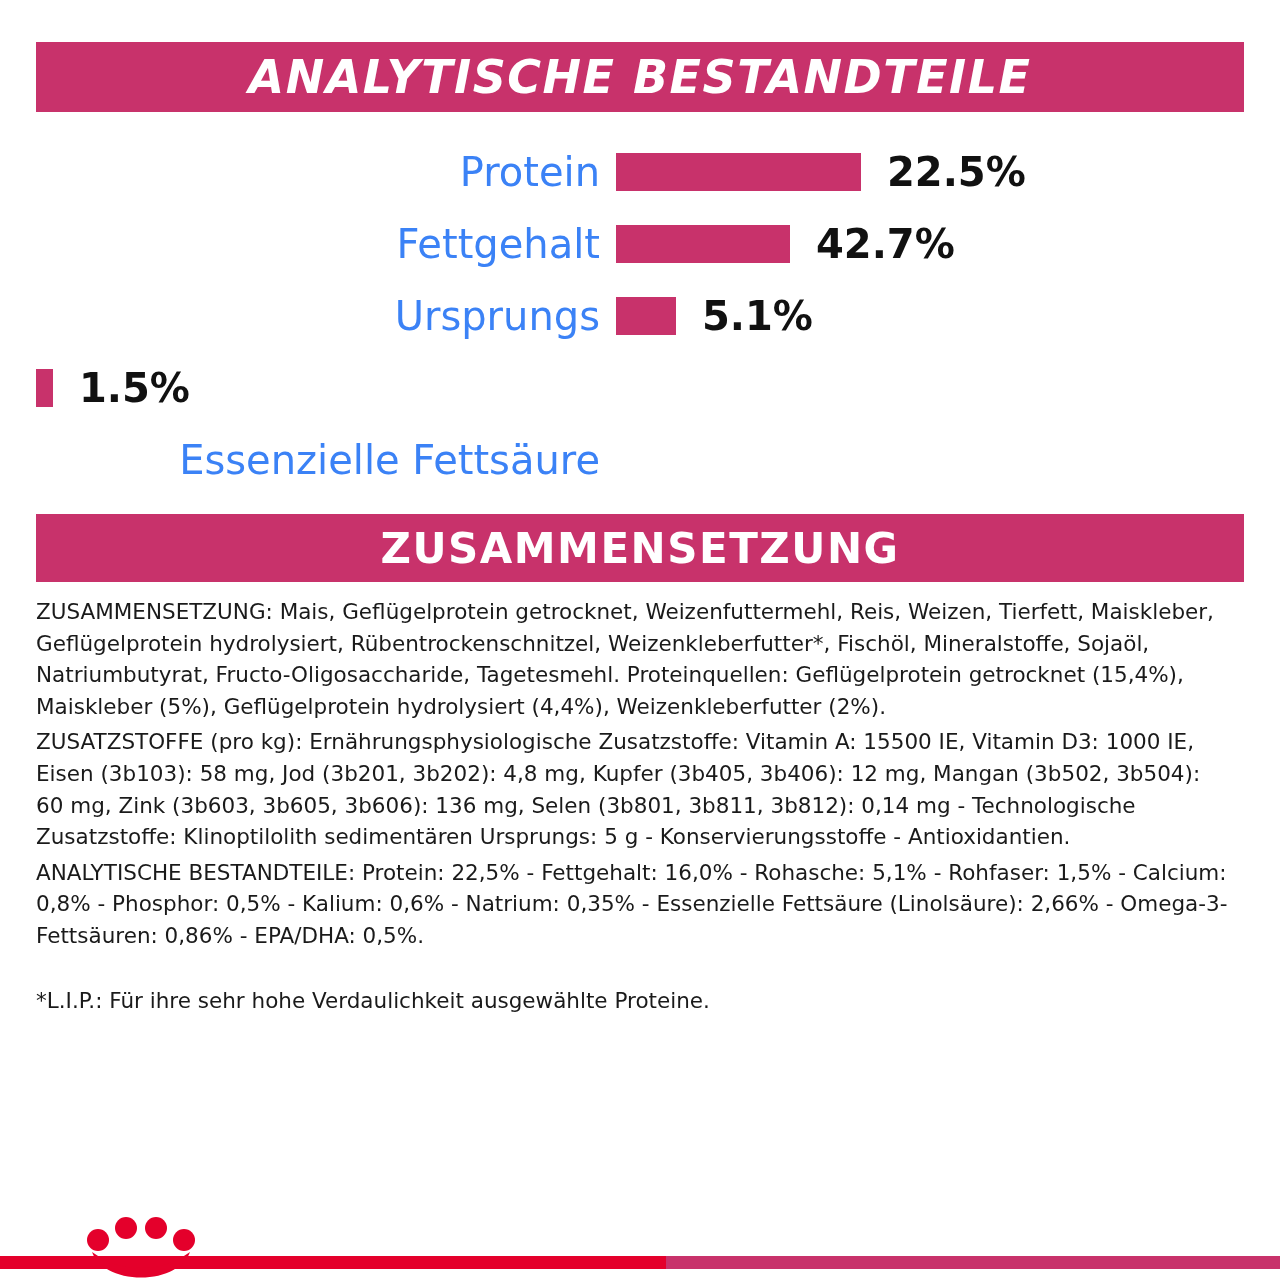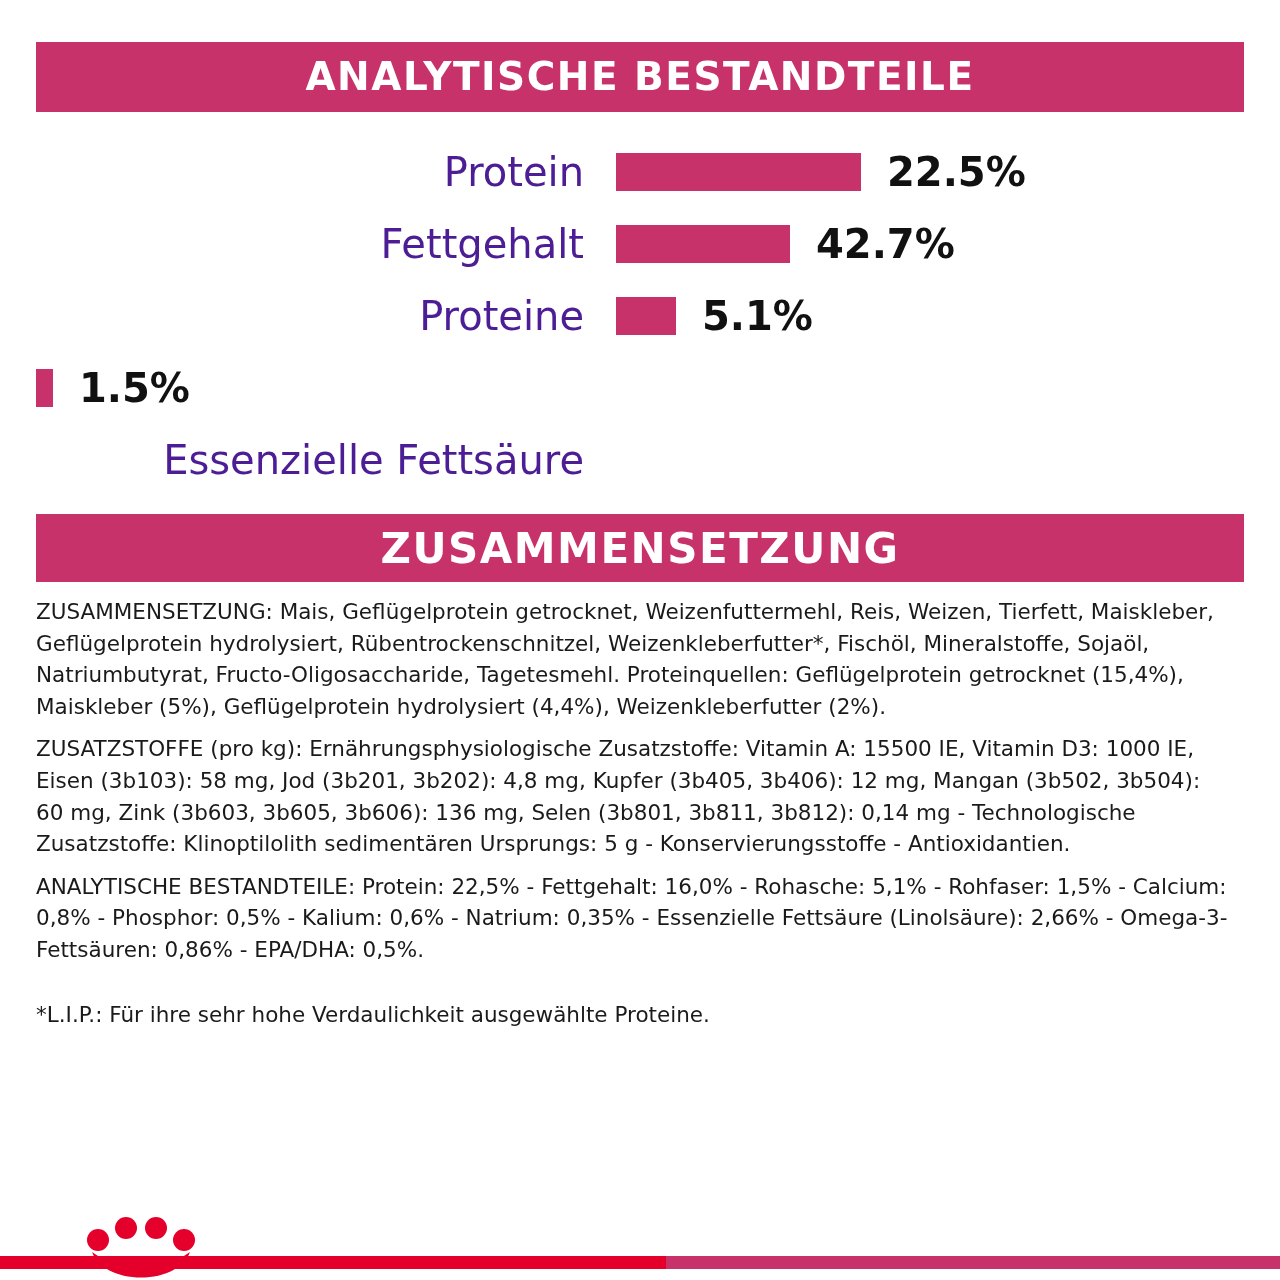--- a/index.html
+++ b/index.html
@@ -29,21 +29,22 @@
     margin: 0 36px;
     text-align: center;
     font-weight: bold;
     letter-spacing: 1.5px;
     font-family: "DejaVu Sans", sans-serif;
   }
   #analytical-band {
     margin-top: 42px;
     height: 70px;
     line-height: 70px;
-    font-size: 39px;
+    font-size: 46px;
+    font-style: italic;
   }
   #composition-band {
     margin-top: 18px;
     height: 68px;
     line-height: 70px;
     font-size: 42px;
   }
 
   
   .chart {
@@ -52,24 +53,24 @@
     box-sizing: border-box;
   }
   .chart-row {
     display: flex;
     align-items: center;
     height: 72px;
   }
   .chart-label {
     width: 580px;
     text-align: right;
-    padding-right: 32px;
+    padding-right: 16px;
     box-sizing: border-box;
     font-size: 40px;
-    color: #4c1d95;
+    color: #3b82f6;
     white-space: nowrap;
     font-family: "DejaVu Sans", sans-serif;
   }
   .chart-barwrap {
     flex: 1;
     display: flex;
     align-items: center;
   }
   .chart-bar {
     height: 38px;
@@ -89,21 +90,21 @@
     padding: 14px 52px 0 36px;
     box-sizing: border-box;
     font-size: 21.5px;
     line-height: 1.47;
     color: #1a1a1a;
   }
   .composition p {
     margin: 0;
   }
   .composition p + p {
-    margin-top: 11px;
+    margin-top: 4px;
   }
   .composition .spaced {
     margin-top: 33px;
   }
 
   
   .footer {
     position: absolute;
     left: 0;
     bottom: 0;
@@ -145,21 +146,21 @@
 
     <div class="chart-row">
       <div class="chart-label">Fettgehalt</div>
       <div class="chart-barwrap">
         <div class="chart-bar" style="width:174px"></div>
         <div class="chart-value">42.7%</div>
       </div>
     </div>
 
     <div class="chart-row">
-      <div class="chart-label">Proteine</div>
+      <div class="chart-label">Ursprungs</div>
       <div class="chart-barwrap">
         <div class="chart-bar" style="width:60px"></div>
         <div class="chart-value">5.1%</div>
       </div>
     </div>
 
     <div class="chart-row">
       <div class="chart-barwrap">
         <div class="chart-bar" style="width:17px"></div>
         <div class="chart-value">1.5%</div>

